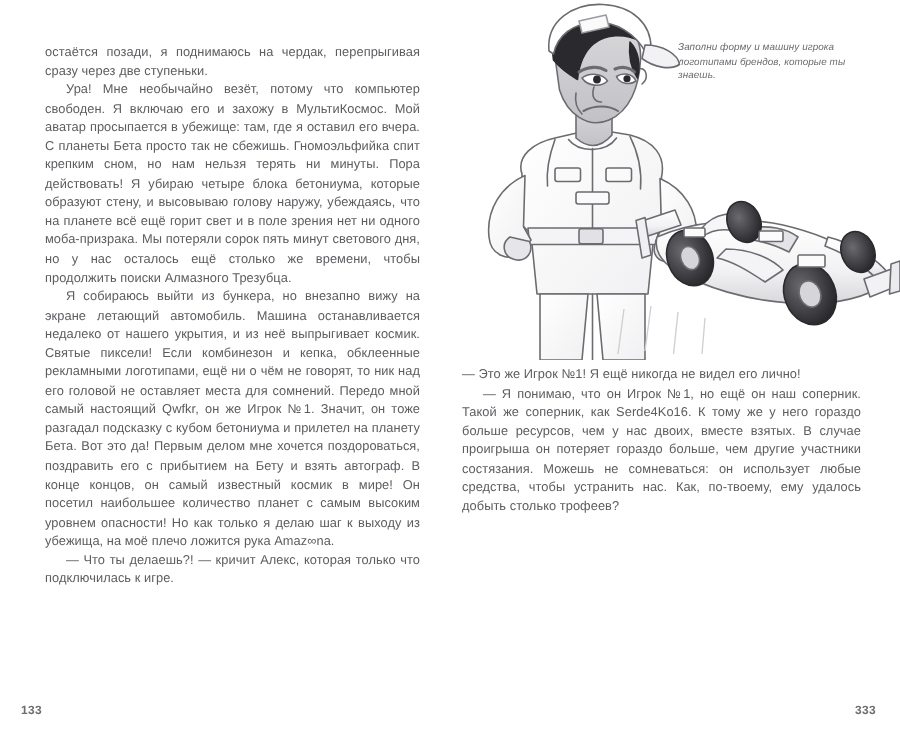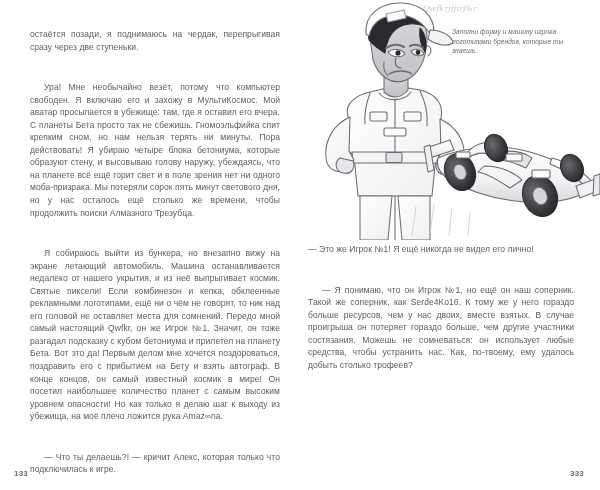--- a/index.html
+++ b/index.html
@@ -55,21 +55,20 @@
     font-size: 8.55px;
     line-height: 12.55px;
     text-align: justify;
     text-justify: inter-word;
     color: #5c5c61;
     letter-spacing: 0.04px;
     font-family: "Liberation Sans", sans-serif;
   }
   .body-text p.indent {
     text-indent: 14px;
-    margin-top: 28px;
   }
   .body-text p + p {
     margin-top: 0;
   }
 
   
   .folio {
     position: absolute;
     bottom: 12px;
     font-size: 8px;
@@ -121,21 +120,20 @@
       <p class="indent">Ура! Мне необычайно везёт, потому что компьютер свободен. Я включаю его и захожу в МультиКосмос. Мой аватар просыпается в убежище: там, где я оставил его вчера. С планеты Бета просто так не сбежишь. Гномоэльфийка спит крепким сном, но нам нельзя терять ни минуты. Пора действовать! Я убираю четыре блока бетониума, которые образуют стену, и высовываю голову наружу, убеждаясь, что на планете всё ещё горит свет и в поле зрения нет ни одного моба-призрака. Мы потеряли сорок пять минут светового дня, но у нас осталось ещё столько же времени, чтобы продолжить поиски Алмазного Трезубца.</p>
       <p class="indent">Я собираюсь выйти из бункера, но внезапно вижу на экране летающий автомобиль. Машина останавливается недалеко от нашего укрытия, и из неё выпрыгивает космик. Святые пиксели! Если комбинезон и кепка, обклеенные рекламными логотипами, ещё ни о чём не говорят, то ник над его головой не оставляет места для сомнений. Передо мной самый настоящий Qwfkr, он же Игрок №1. Значит, он тоже разгадал подсказку с кубом бетониума и прилетел на планету Бета. Вот это да! Первым делом мне хочется поздороваться, поздравить его с прибытием на Бету и взять автограф. В конце концов, он самый известный космик в мире! Он посетил наибольшее количество планет с самым высоким уровнем опасности! Но как только я делаю шаг к выходу из убежища, на моё плечо ложится рука Amaz∞na.</p>
       <p class="indent">— Что ты делаешь?! — кричит Алекс, которая только что подключилась к игре.</p>
     </div>
 
     <div class="folio folio-left">133</div>
   </div>
 
   <div class="page page-right">
 
-    <div class="running-head">Qwfkrjfjirj%r</div>
 
     <div class="illo-wrap">
       <svg class="illo-svg" width="300" height="240" viewBox="0 0 300 240" xmlns="http://www.w3.org/2000/svg">
         <defs>
           <linearGradient id="gFace" x1="0" y1="0" x2="0" y2="1">
             <stop offset="0%" stop-color="#d9d9dc"></stop>
             <stop offset="100%" stop-color="#c2c2c6"></stop>
           </linearGradient>
           <linearGradient id="gSuit" x1="0" y1="0" x2="1" y2="1">
             <stop offset="0%" stop-color="#ffffff"></stop>

